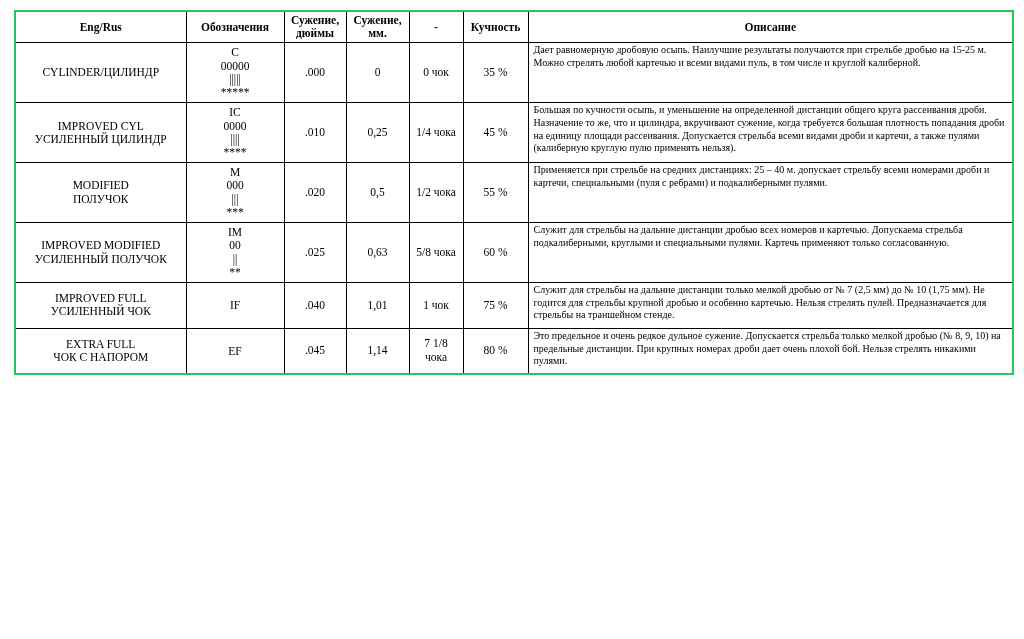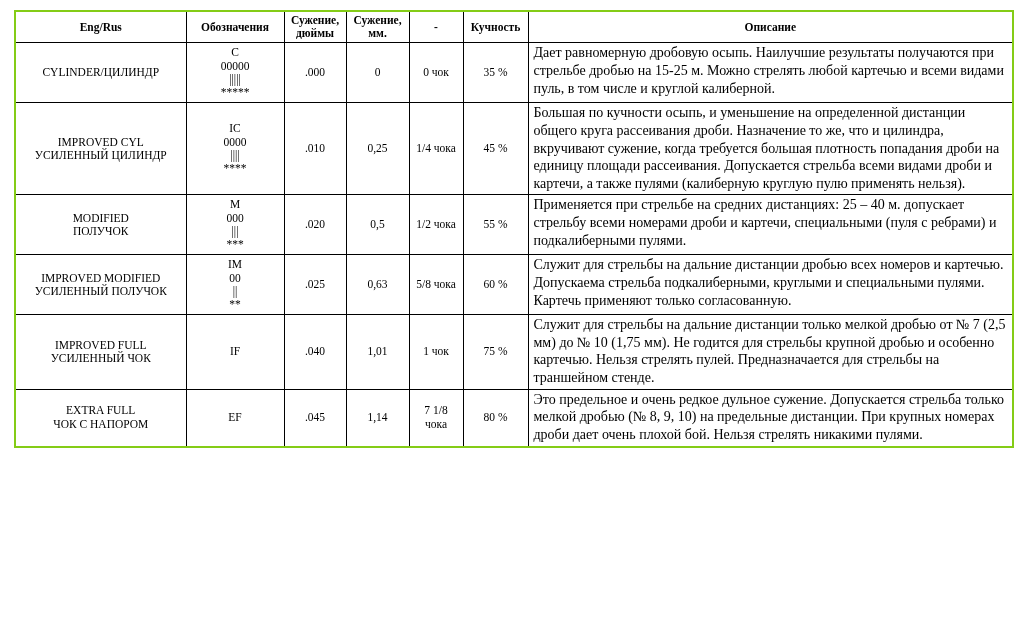--- a/index.html
+++ b/index.html
@@ -13,21 +13,21 @@
     width: 1024px;
     height: 639px;
     box-sizing: border-box;
     padding: 10px 12px 2px 14px;
     background: #ffffff;
   }
   table.choke {
     border-collapse: collapse;
     table-layout: fixed;
     width: 998px;
-    border: 2px solid #84cc16;
+    border: 2px solid #22c55e;
   }
   table.choke th, table.choke td {
     border: 1px solid #000000;
     box-sizing: border-box;
     overflow: hidden;
   }
   table.choke th {
     font-size: 11.5px;
     font-weight: bold;
     text-align: center;
@@ -40,21 +40,21 @@
   td.c {
     font-size: 11.5px;
     text-align: center;
     vertical-align: middle;
     height: 46px;
     line-height: 1.2;
     padding: 3px 3px;
   }
   td.pre { white-space: pre-line; line-height: 1.15; }
   td.desc {
-    font-size: 14px;
+    font-size: 10px;
     text-align: left;
     vertical-align: top;
     line-height: 1.26;
     padding: 1px 5px 2px 5px;
   }
 </style>
 </head>
 <body>
 
 <div class="page">

